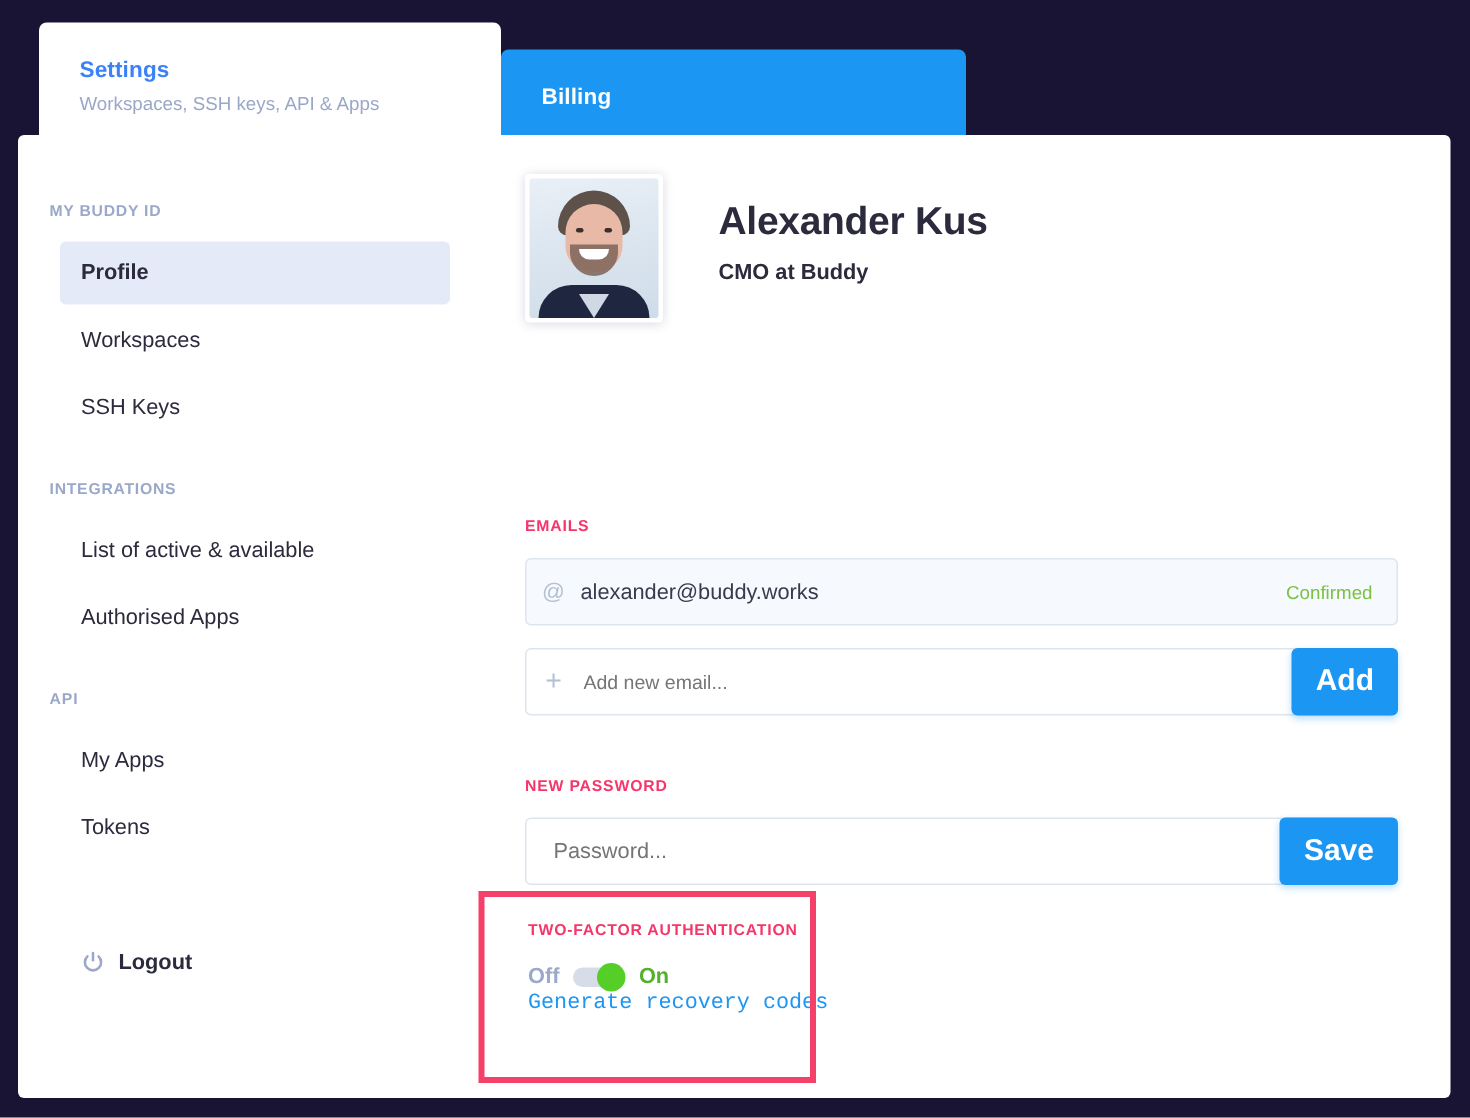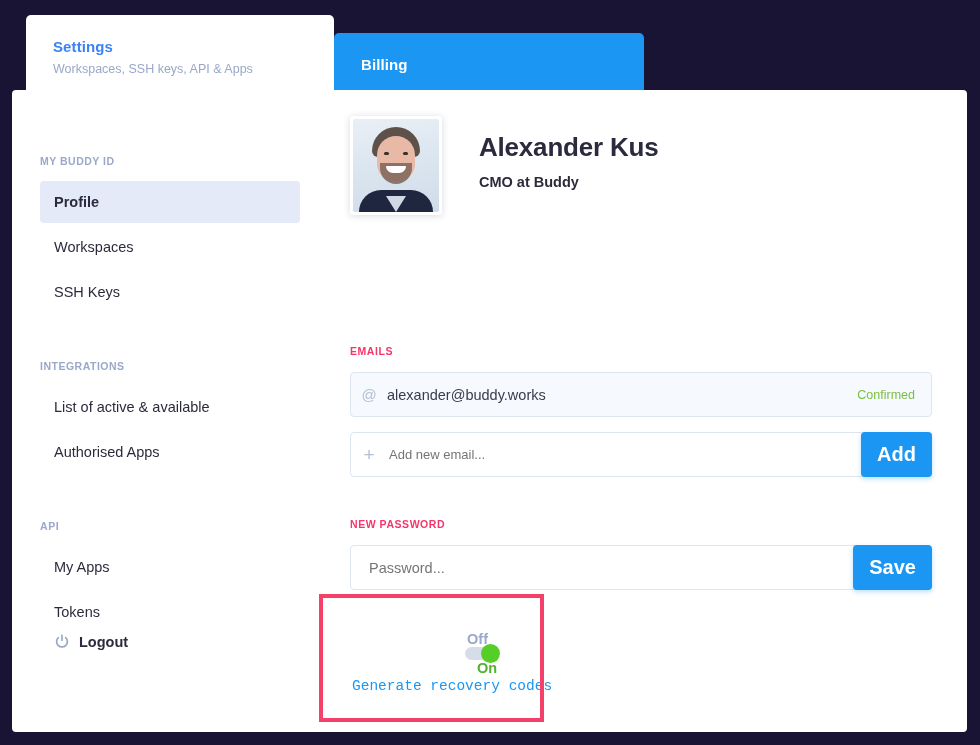--- a/index.html
+++ b/index.html
@@ -73,23 +73,22 @@
     width: 310px;
     height: 642px;
     box-sizing: border-box;
     padding: 45px 0 0 0;
   }
   .group-label {
     font-size: 10.5px;
     font-weight: bold;
     color: #9aa8c9;
     letter-spacing: 0.5px;
-    padding-left: 28px;
+    padding-left: 21px;
     margin-bottom: 14px;
-    margin-top: 20px;
   }
   .group-label.api { letter-spacing: 0.6px; }
   .nav-item {
     height: 42px;
     margin: 0 22px 0 28px;
     display: flex;
     align-items: center;
     padding-left: 14px;
     box-sizing: border-box;
     border-radius: 4px;
@@ -298,21 +297,20 @@
     color: #a9b2c5;
     padding-left: 18px;
   }
 
   
   .twofa-label { }
   .toggle-line {
     display: flex;
     align-items: center;
     margin-top: 17px;
-    flex-direction: column;
   }
   .toggle-off-text {
     font-size: 14.5px;
     font-weight: bold;
     color: #9aa8c9;
     margin-right: 9px;
   }
   .toggle {
     width: 34px;
     height: 13px;
@@ -458,20 +456,21 @@
 
     <div style="position:absolute; left:28px; top:428px; width:582px;">
       <div class="section-label">NEW PASSWORD</div>
       <div class="field-row" style="margin-top:15px;">
         <input type="password" class="pwd-placeholder" style="border: none; outline: none; background: transparent; width: 470px; font-family: &quot;Liberation Sans&quot;, sans-serif;" placeholder="Password...">
         <button class="inline-btn">Save</button>
       </div>
     </div>
 
     <div style="position:absolute; left:30px; top:524px; width:260px;">
+      <div class="section-label twofa-label">TWO-FACTOR AUTHENTICATION</div>
       <div class="toggle-line">
         <span class="toggle-off-text">Off</span>
         <span class="toggle">
           <span class="toggle-knob"></span>
         </span>
         <span class="toggle-on-text">On</span>
       </div>
       <a class="recovery-link">Generate recovery codes</a>
     </div>
 

